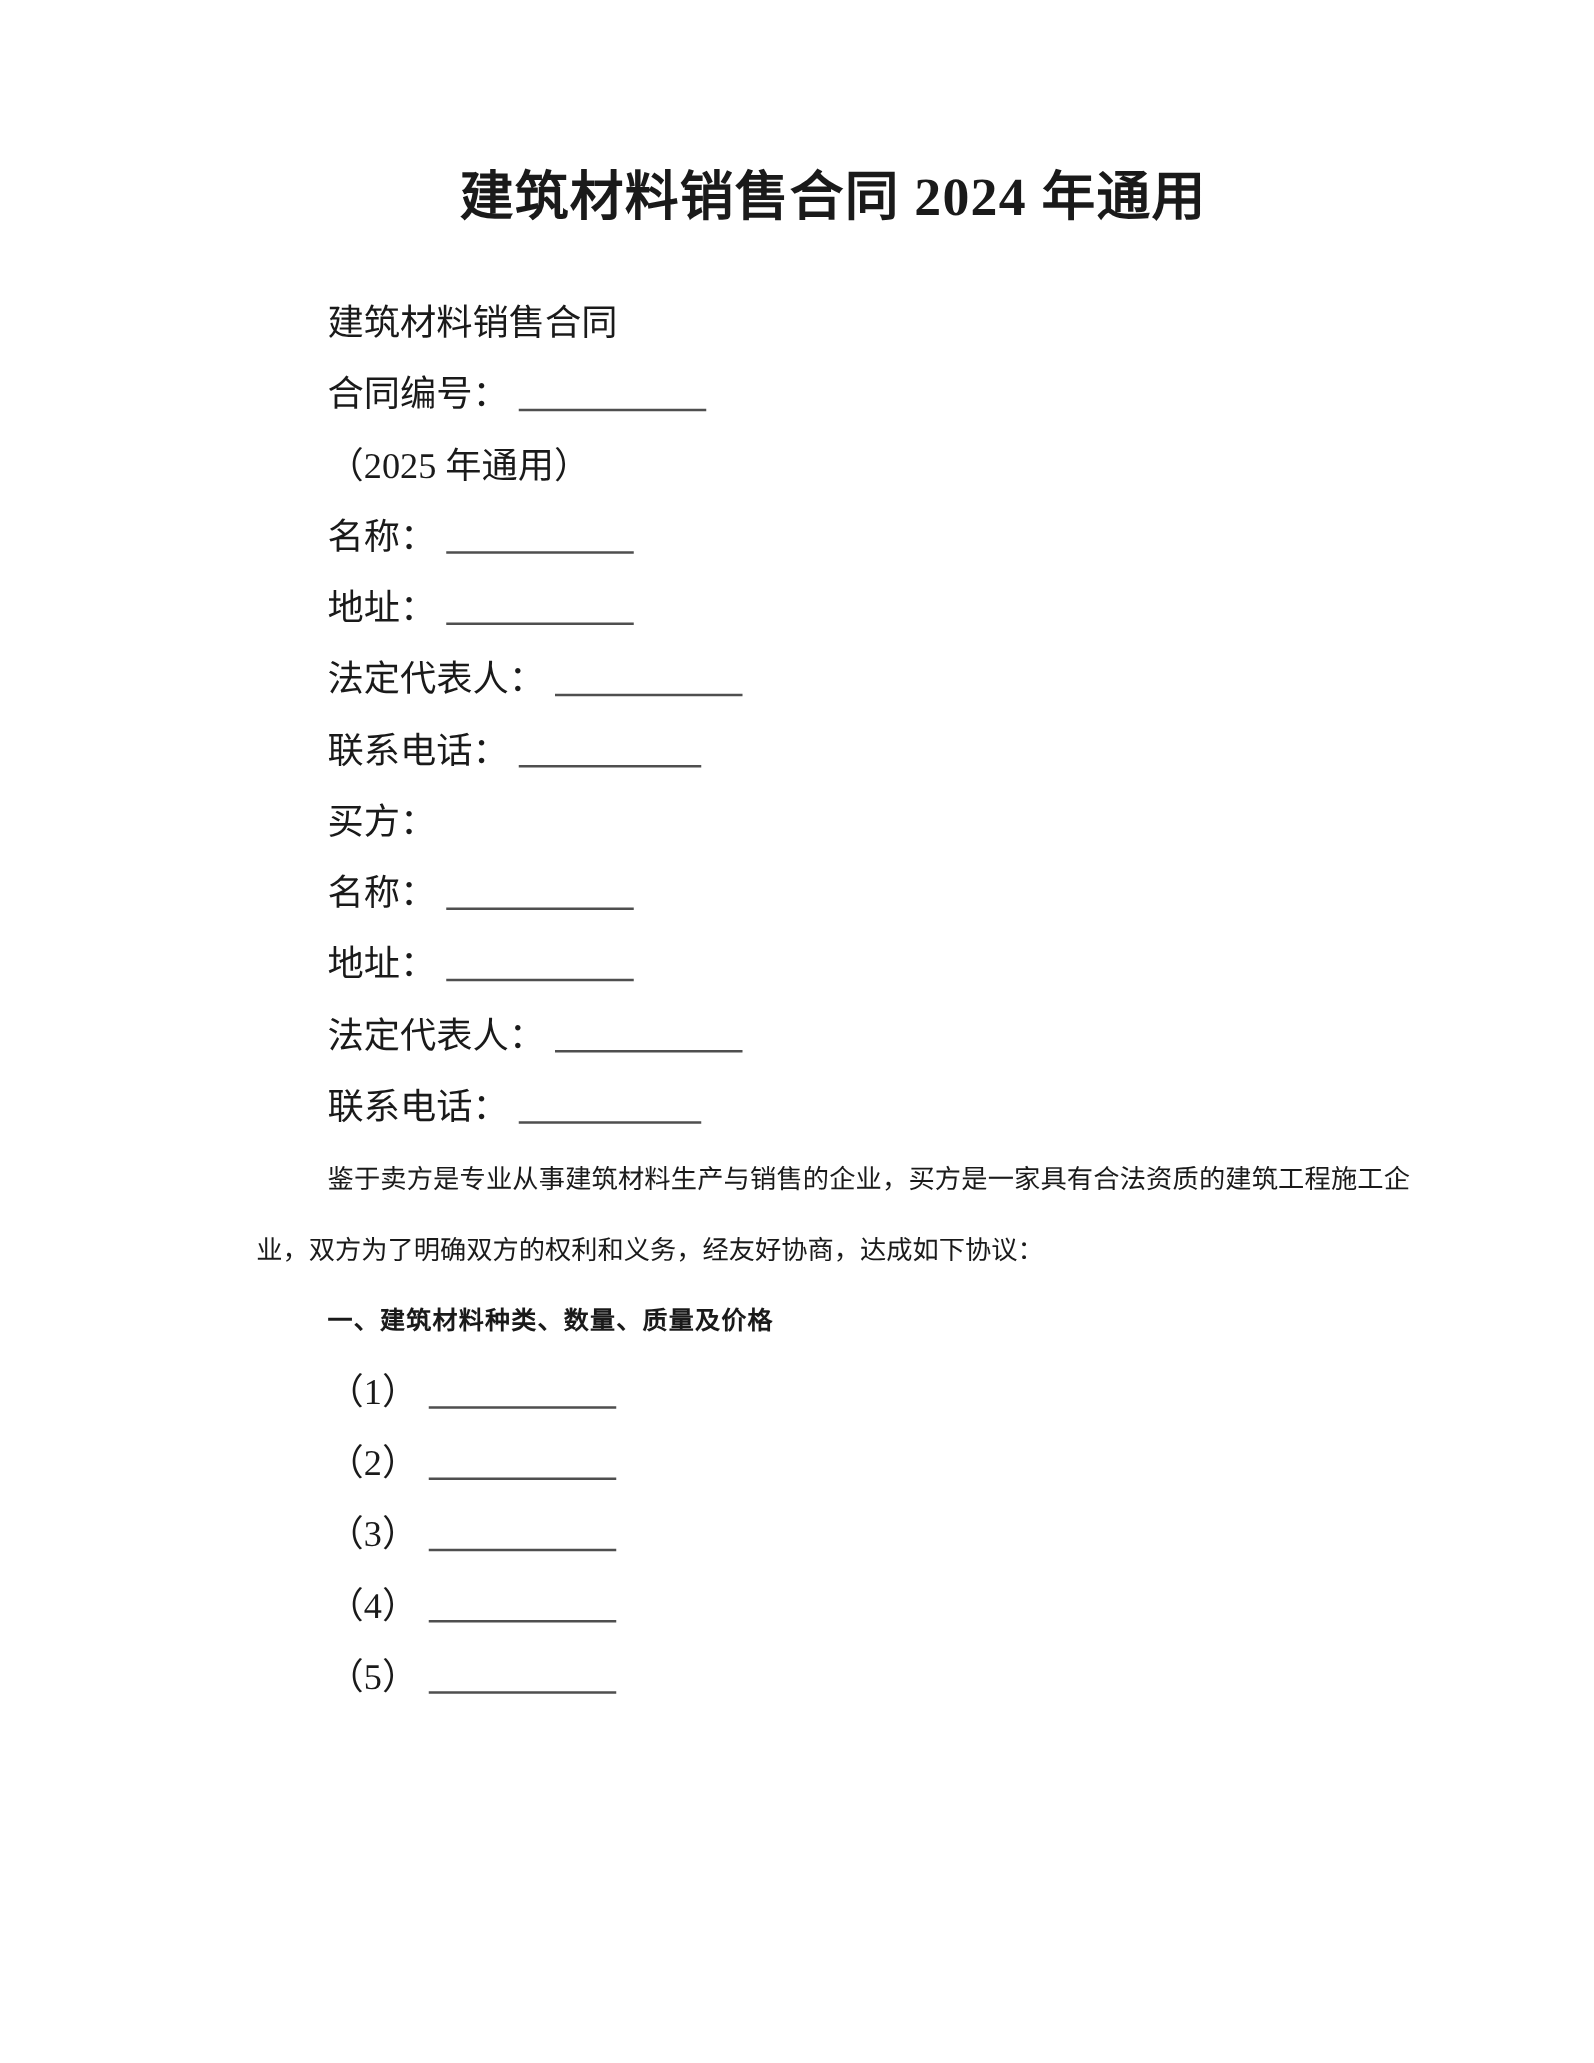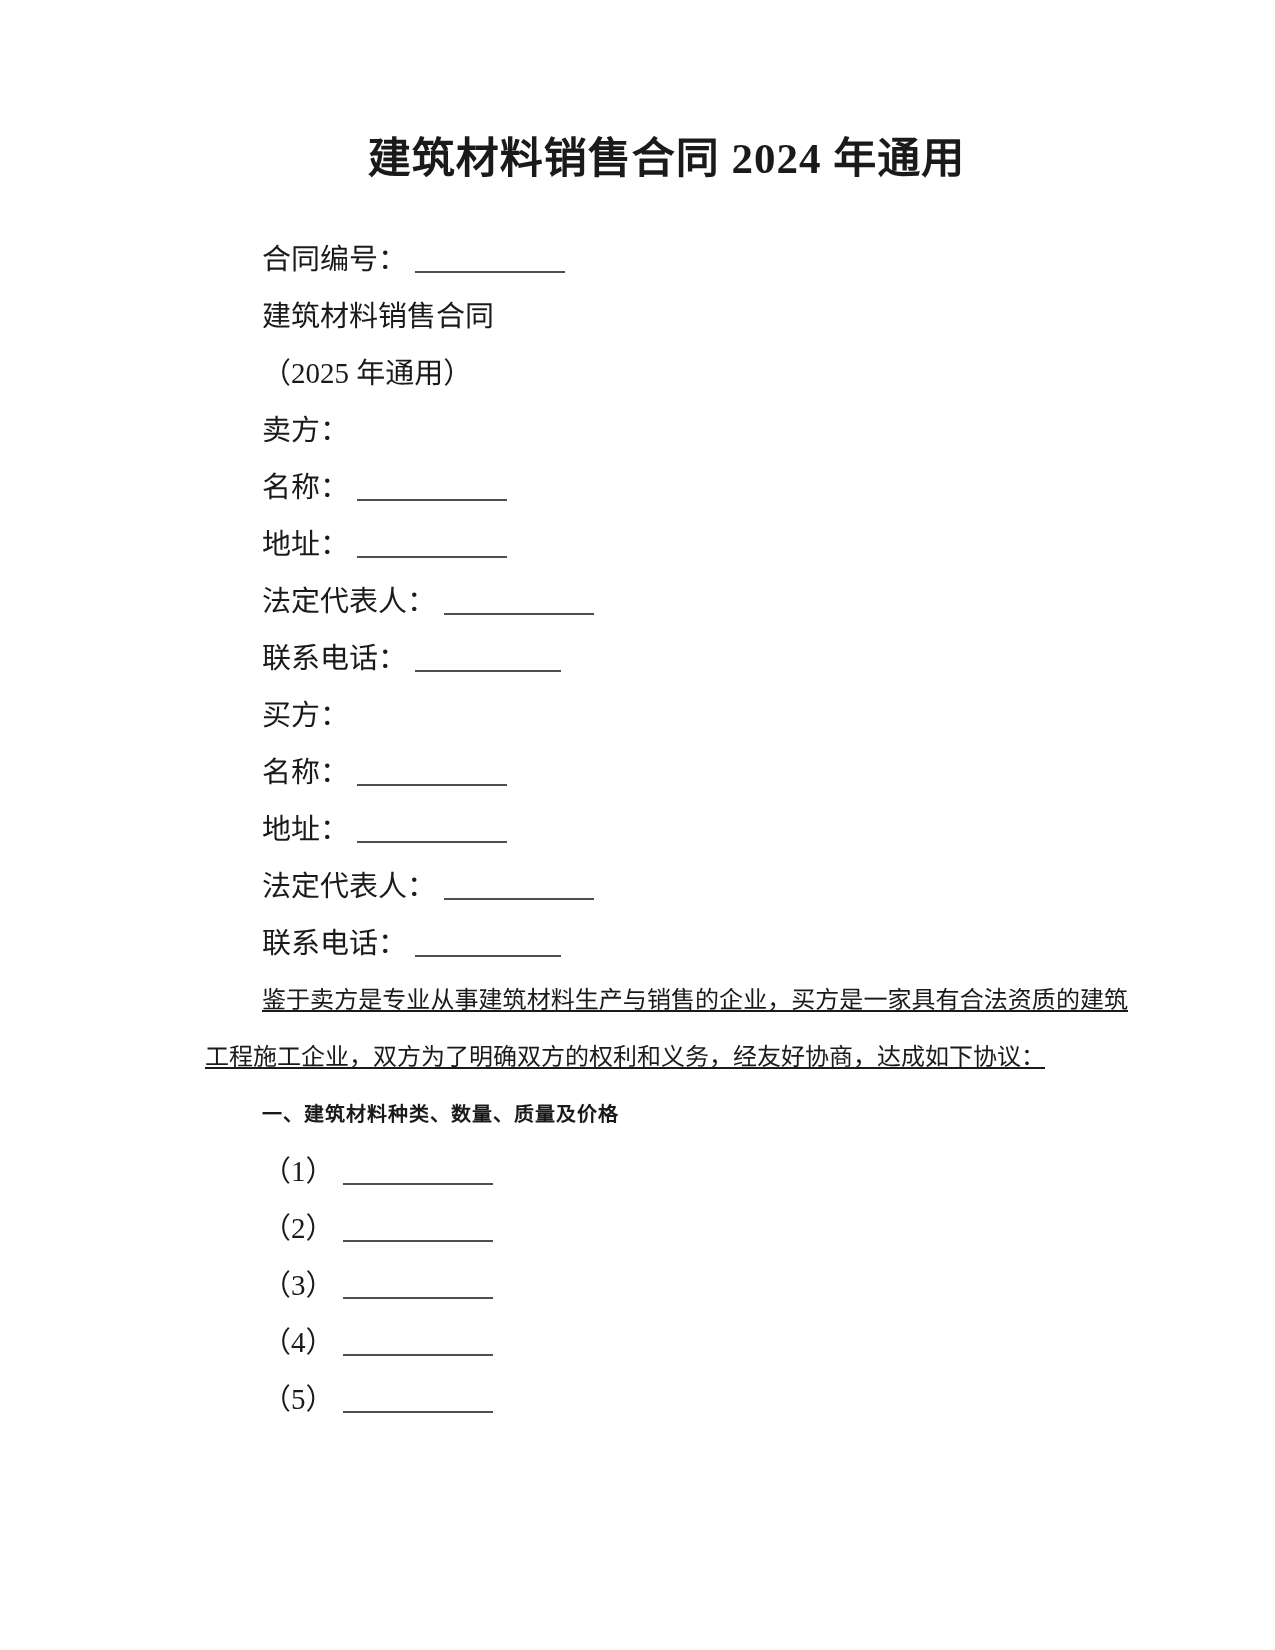--- a/index.html
+++ b/index.html
@@ -30,27 +30,26 @@
     letter-spacing:1px;
   }
   .line{
     font-size:29px;
     line-height:57px;
     margin:0;
     white-space:nowrap;
   }
   .indent{ text-indent:57px; }
   .para{
-    font-size:24px;
+    font-size:21px;
     line-height:57px;
     margin:0;
     text-align:justify;
     text-indent:57px;
     white-space:normal;
-    text-decoration:underline;
   }
   .heading{
     font-family:"Liberation Sans","DejaVu Sans",sans-serif;
     font-weight:700;
     font-size:20px;
     line-height:57px;
     margin:0;
     text-indent:57px;
     letter-spacing:1px;
   }
@@ -64,27 +63,26 @@
   }
   .blank.short{ width:146px; }
 </style>
 </head>
 <body>
 
 <div class="page">
 
   <h1 class="title">建筑材料销售合同 2024 年通用</h1>
 
+  <p class="line indent">建筑材料销售合同</p>
+
   <p class="line indent"><span>合同编号：</span><span class="blank"></span></p>
-
-  <p class="line indent">建筑材料销售合同</p>
 
   <p class="line indent">（2025 年通用）</p>
 
-  <p class="line indent">卖方：</p>
 
   <p class="line indent"><span>名称：</span><span class="blank"></span></p>
 
   <p class="line indent"><span>地址：</span><span class="blank"></span></p>
 
   <p class="line indent"><span>法定代表人：</span><span class="blank"></span></p>
 
   <p class="line indent"><span>联系电话：</span><span class="blank short"></span></p>
 
   <p class="line indent">买方：</p>

